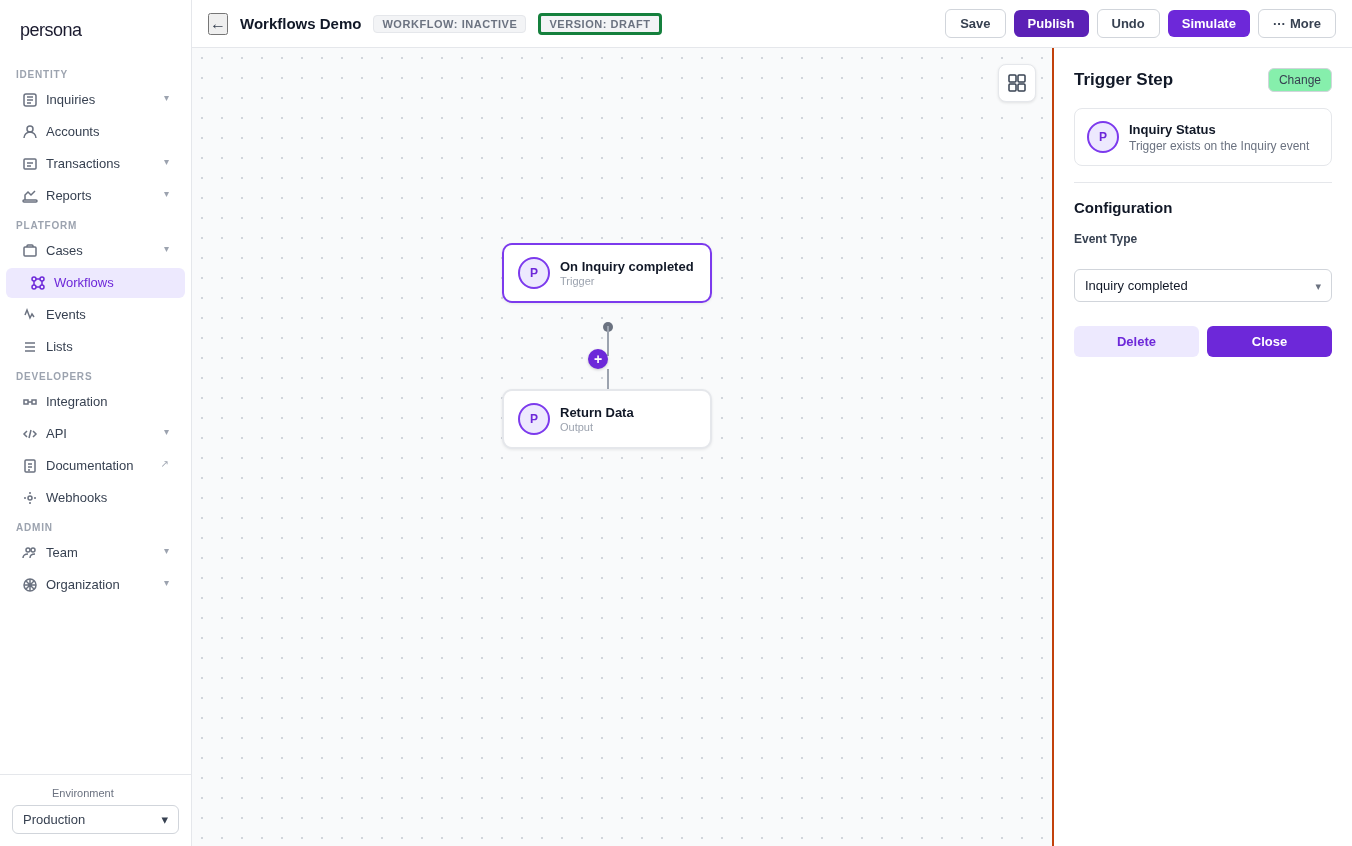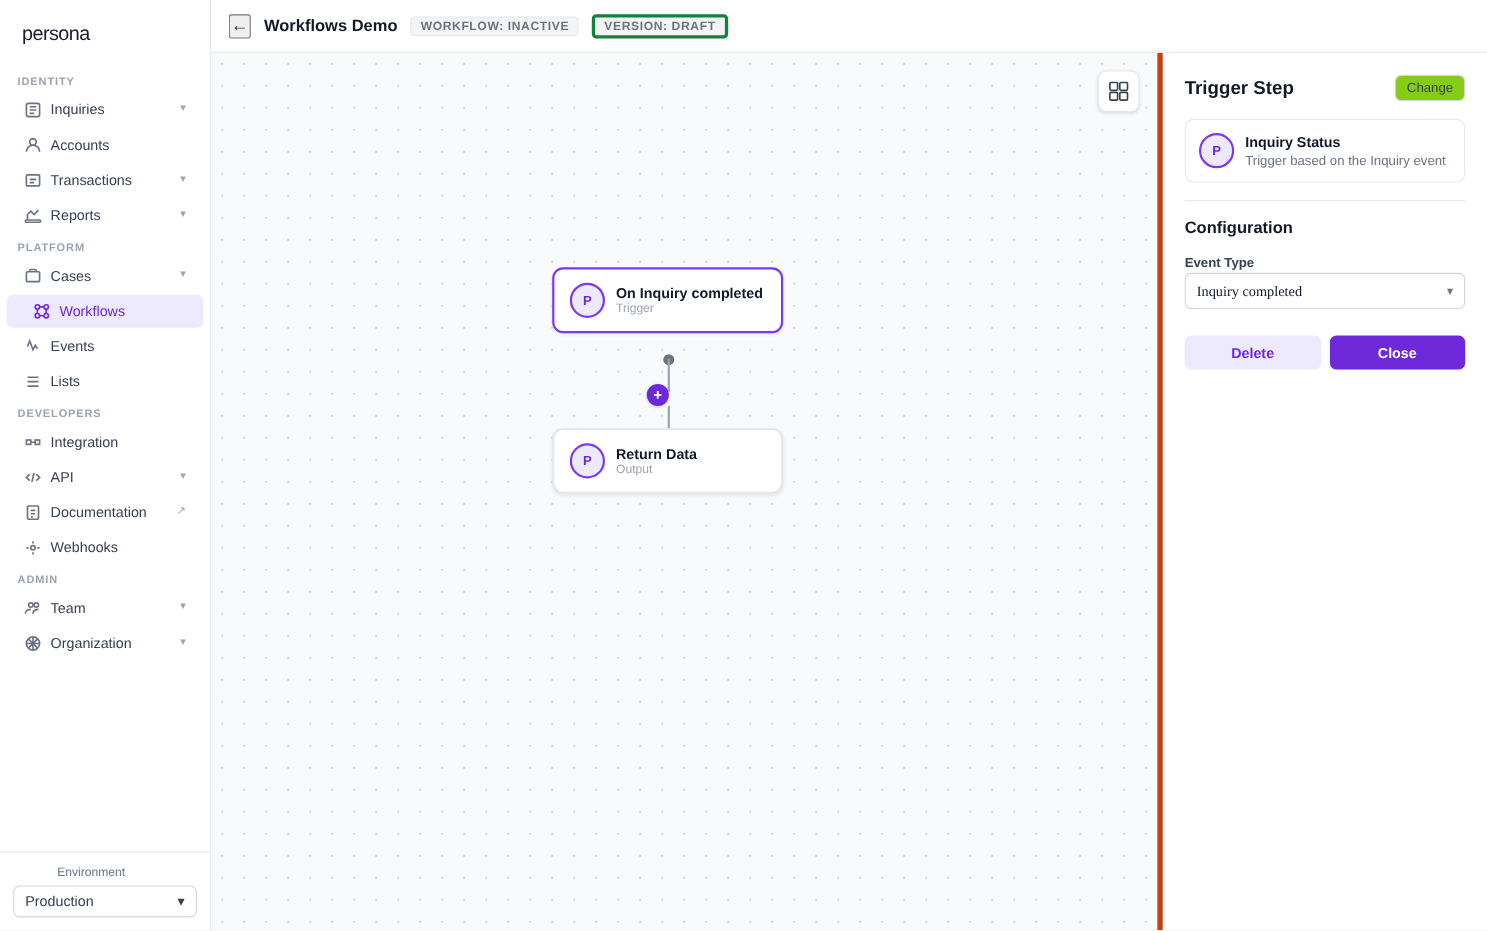--- a/index.html
+++ b/index.html
@@ -199,38 +199,38 @@
       transform: translateX(-50%);
       cursor: pointer;
       box-shadow: 0 1px 3px rgba(0,0,0,0.2);
     }
 
     
     #right-panel {
       width: 300px;
       min-width: 300px;
       background: #fff;
-      border-left: 5px solid #c2410c;
+      border-left: 2px solid #c2410c;
       padding: 20px;
       display: flex;
       flex-direction: column;
       gap: 16px;
       overflow-y: auto;
     }
     .panel-header {
       display: flex;
       align-items: center;
       justify-content: space-between;
     }
     .panel-title { font-size: 17px; font-weight: 700; color: #111827; }
     .btn-change {
       padding: 4px 10px;
       border: 1px solid #d1d5db;
       border-radius: 6px;
-      background: #84cc16;
+      background: #86efac;
       font-size: 12px;
       font-weight: 500;
       cursor: pointer;
       color: #374151;
     }
     .trigger-card {
       border: 1px solid #e5e7eb;
       border-radius: 8px;
       padding: 12px;
       display: flex;
@@ -248,38 +248,37 @@
       font-size: 12px;
       font-weight: 700;
       color: #6d28d9;
       border: 2px solid #7c3aed;
       flex-shrink: 0;
     }
     .trigger-name { font-size: 13px; font-weight: 600; color: #111827; }
     .trigger-desc { font-size: 12px; color: #6b7280; margin-top: 2px; }
     .divider { height: 1px; background: #e5e7eb; }
     .section-title { font-size: 15px; font-weight: 700; color: #111827; }
-    .field-label { font-size: 12px; font-weight: 600; color: #374151; margin-bottom: 2px; }
+    .field-label { font-size: 12px; font-weight: 600; color: #374151; margin-bottom: 23px; }
     .select-wrapper {
       position: relative;
       border: 1px solid #d1d5db;
       border-radius: 6px;
       background: #fff;
     }
     .select-wrapper select {
       width: 100%;
       padding: 8px 32px 8px 10px;
       border: none;
       background: transparent;
       font-size: 13px;
       color: #111827;
       cursor: pointer;
       appearance: none;
       outline: none;
-      font-family: Liberation Serif, serif;
     }
     .select-arrow {
       position: absolute;
       right: 10px;
       top: 50%;
       transform: translateY(-50%);
       pointer-events: none;
       color: #6b7280;
       font-size: 11px;
     }
@@ -497,20 +496,30 @@
   </div>
 </div>
 
 <div id="main">
 
   <div id="topbar">
     <button class="back-btn">←</button>
     <span class="workflow-title">Workflows Demo</span>
     <span class="badge badge-inactive">WORKFLOW: INACTIVE</span>
     <span class="badge badge-draft">VERSION: DRAFT</span>
+    <div class="topbar-actions">
+      <button class="btn btn-outline">Save</button>
+      <button class="btn btn-primary">Publish</button>
+      <button class="btn btn-outline">Undo</button>
+      <button class="btn btn-secondary">Simulate</button>
+      <button class="btn btn-more">
+        <span>···</span>
+        <span>More</span>
+      </button>
+    </div>
   </div>
 
   <div style="display:flex;flex:1;overflow:hidden;">
 
     <div id="canvas">
       <div class="canvas-controls">
         <svg width="20" height="20" viewBox="0 0 20 20" fill="none" stroke="#374151" stroke-width="1.5">
           <rect x="2" y="2" width="7" height="7" rx="1"></rect>
             <rect x="11" y="2" width="7" height="7" rx="1"></rect>
             <rect x="2" y="11" width="7" height="7" rx="1"></rect>
@@ -546,21 +555,21 @@
     <div id="right-panel">
       <div class="panel-header">
         <span class="panel-title">Trigger Step</span>
         <button class="btn-change">Change</button>
       </div>
 
       <div class="trigger-card">
         <div class="trigger-icon">P</div>
         <div>
           <div class="trigger-name">Inquiry Status</div>
-          <div class="trigger-desc">Trigger based on the Inquiry event</div>
+          <div class="trigger-desc">Trigger exists on the Inquiry event</div>
         </div>
       </div>
 
       <div class="divider"></div>
 
       <div class="section-title">Configuration</div>
 
       <div>
         <div class="field-label">Event Type</div>
         <div class="select-wrapper">

